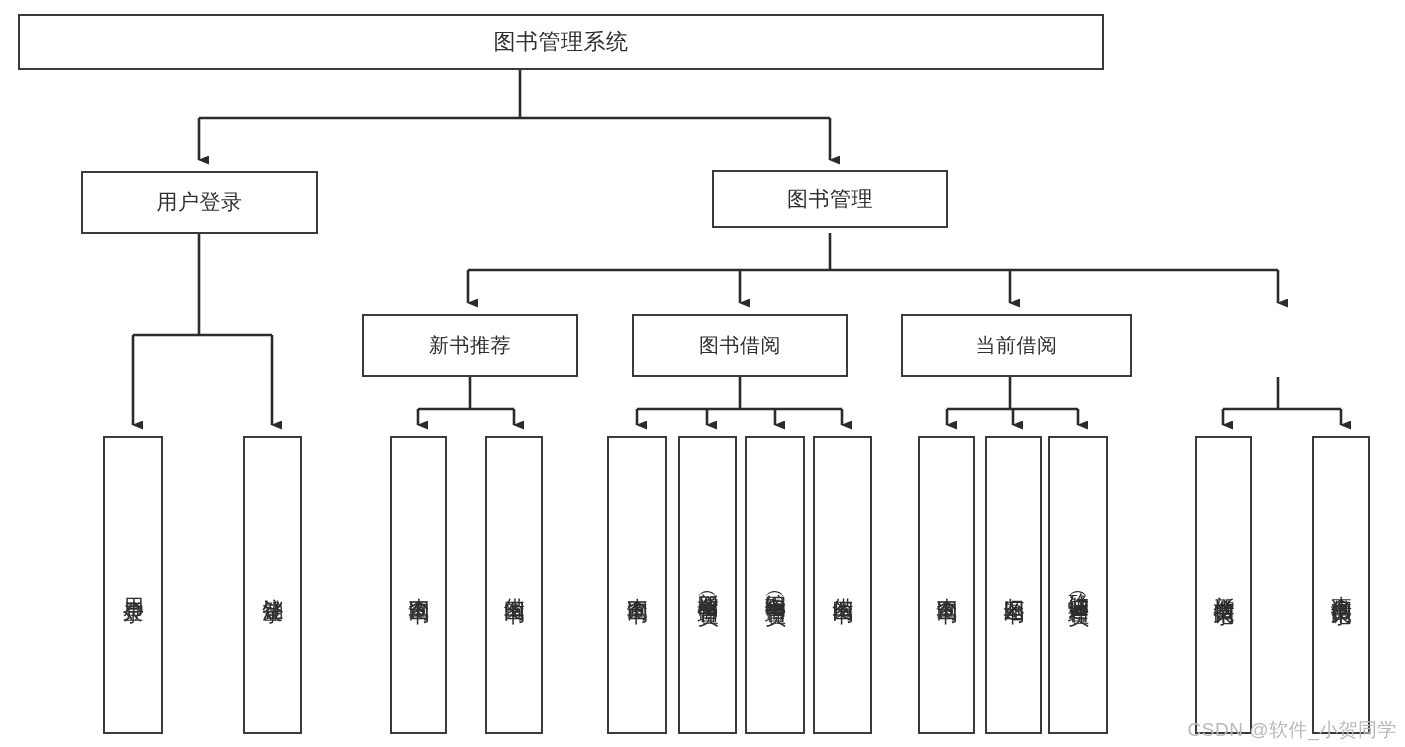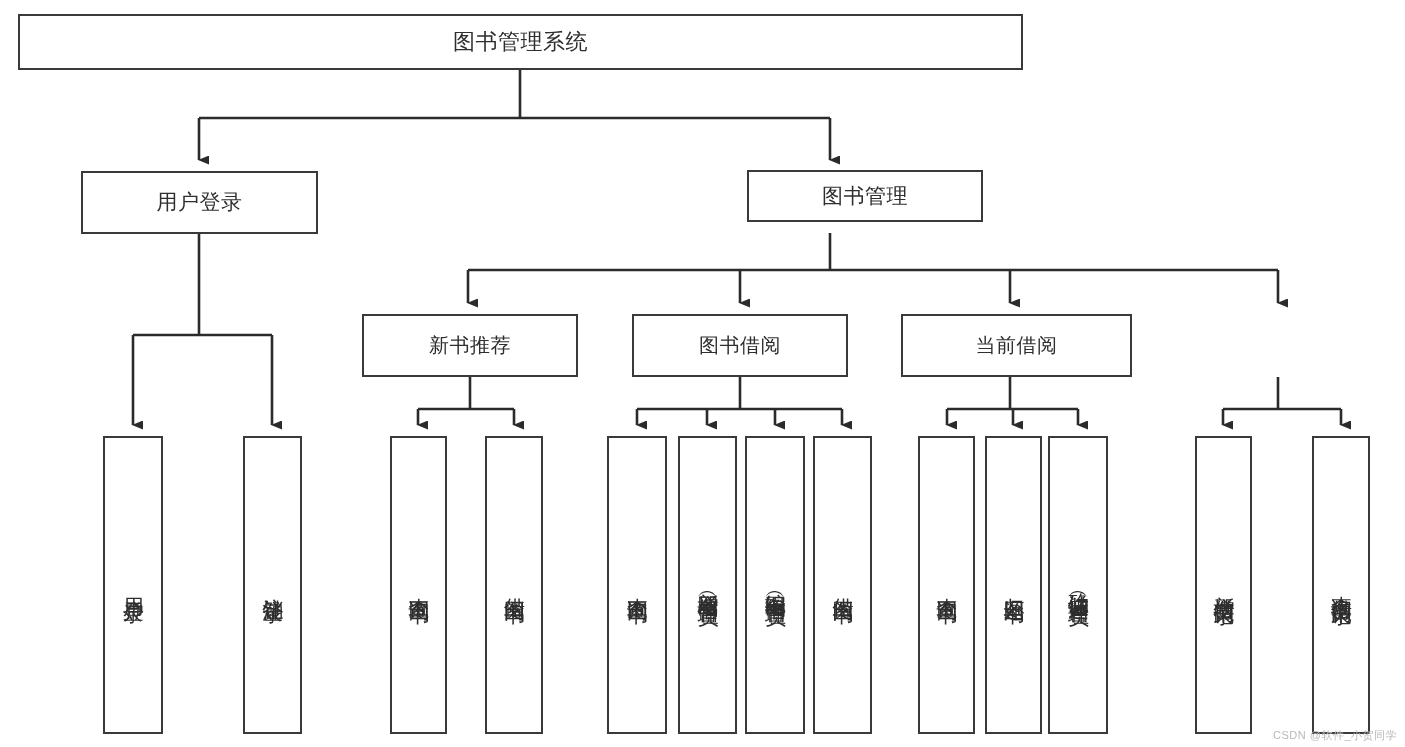--- a/index.html
+++ b/index.html
@@ -36,21 +36,21 @@
     writing-mode:vertical-rl;
     text-orientation:upright;
     font-size:21px;
     line-height:1.18;
     letter-spacing:2px;
     white-space:nowrap;
   }
   .watermark{
     position:absolute;
     right:8px;bottom:4px;
-    font-size:11px;
+    font-size:19px;
     color:#b9b9b9;
     letter-spacing:0.5px;
     user-select:none;
     pointer-events:none;
     margin-top:47px;
   }
 </style>
 </head>
 <body>
 
@@ -102,28 +102,28 @@
       <path d="M1013,409 L1013,425" marker-end="url(#arrowhead)"></path>
       <path d="M1078,409 L1078,425" marker-end="url(#arrowhead)"></path>
 
       <path d="M1278,377 L1278,409"></path>
       <path d="M1223,409 L1341,409"></path>
       <path d="M1223,409 L1223,425" marker-end="url(#arrowhead)"></path>
       <path d="M1341,409 L1341,425" marker-end="url(#arrowhead)"></path>
     </g>
   </svg>
 
-  <div class="node h" style="left:18px;top:14px;width:1005px;height:56px;">
+  <div class="node h" style="left:18px;top:14px;width:1086px;height:56px;">
     <span class="lbl">图书管理系统</span>
   </div>
 
   <div class="node lvl1" style="left:81px;top:171px;width:237px;height:63px;">
     <span class="lbl">用户登录</span>
   </div>
-  <div class="node lvl1" style="left:712px;top:170px;width:236px;height:52px;margin-left:35px;">
+  <div class="node lvl1" style="left:712px;top:170px;width:236px;height:58px;">
     <span class="lbl">图书管理</span>
   </div>
 
   <div class="node lvl2" style="left:362px;top:314px;width:216px;height:63px;">
     <span class="lbl">新书推荐</span>
   </div>
   <div class="node lvl2" style="left:632px;top:314px;width:216px;height:63px;">
     <span class="lbl">图书借阅</span>
   </div>
   <div class="node lvl2" style="left:901px;top:314px;width:231px;height:63px;">

